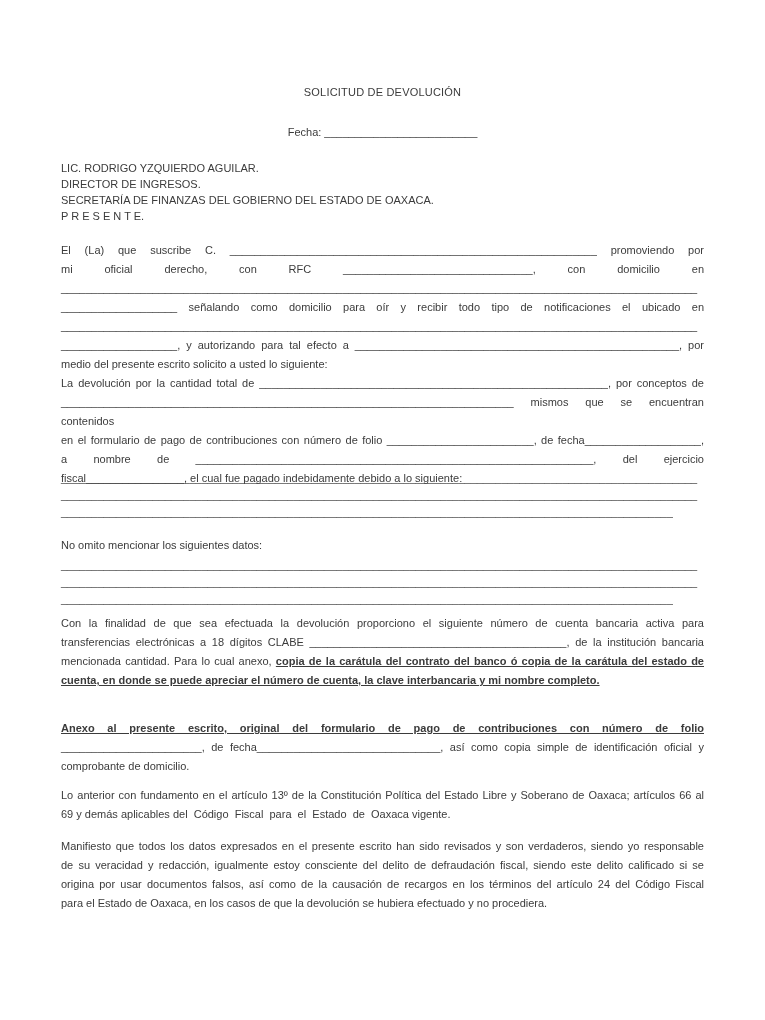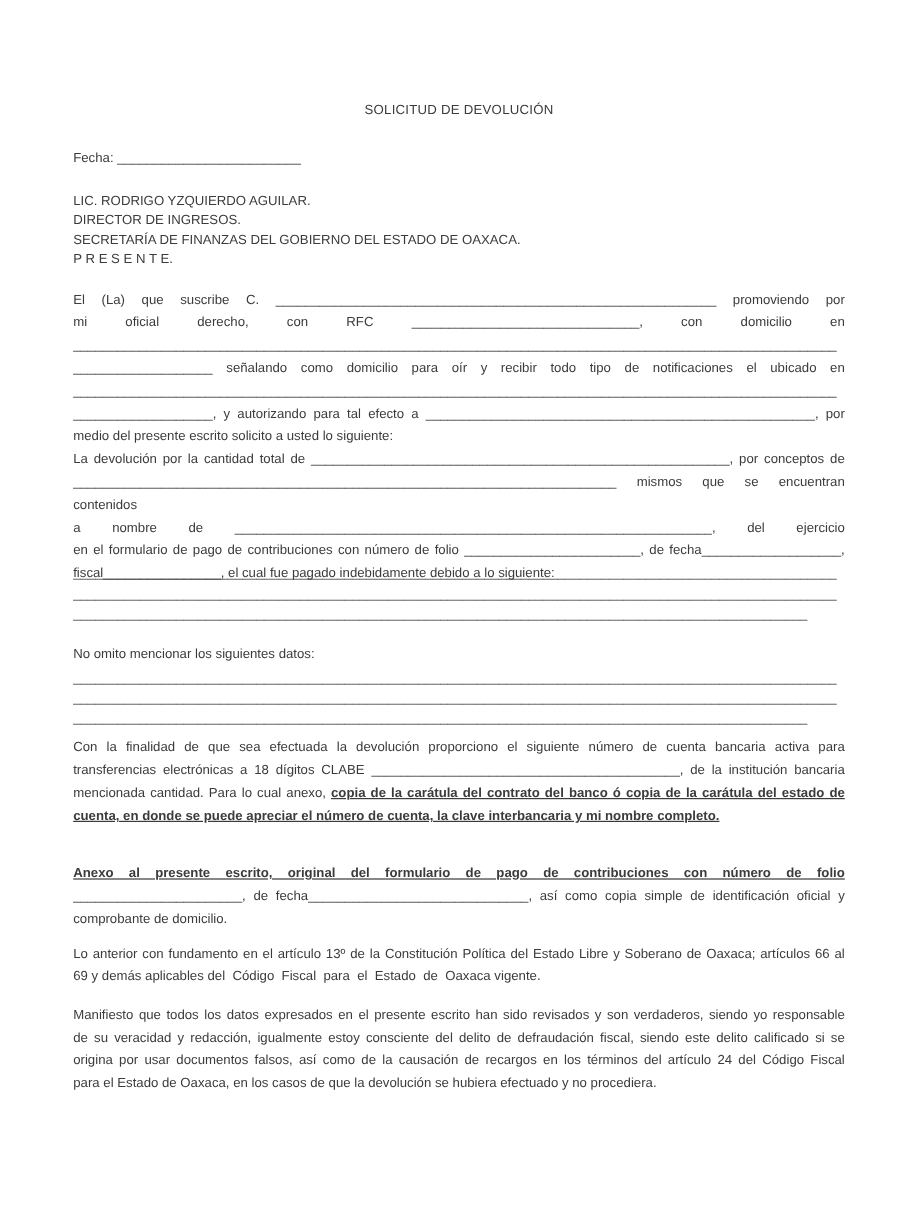--- a/index.html
+++ b/index.html
@@ -8,21 +8,21 @@
     width: 765px;
     height: 1020px;
     background: #ffffff;
     font-family: "Liberation Sans", sans-serif;
     font-size: 11px;
     color: #3b3b3b;
     overflow: hidden;
   }
   .blk { position: absolute; left: 61px; width: 643px; line-height: 19px; }
   .title { left: 0; width: 765px; text-align: center; letter-spacing: 0.2px; }
-  .fecha { text-align: left; }
+  .fecha { text-align: center; }
   .recipient { line-height: 16px; }
   .j { text-align: justify; text-align-last: justify; }
   .last { text-align: right; text-align-last: left; }
   .blanks { line-height: 17px; color: #4a4a4a; }
   .bu { font-weight: bold; text-decoration: underline; margin-top: 32px; }
   .pre { white-space: pre-wrap; }
 </style>
 </head>
 <body>
 
@@ -45,22 +45,22 @@
     <div class="j">________________________________________________________________________________________________________</div>
     <div class="j">___________________ señalando como domicilio para oír y recibir todo tipo de notificaciones el ubicado en</div>
     <div class="j">________________________________________________________________________________________________________</div>
     <div class="j">___________________, y autorizando para tal efecto a _____________________________________________________, por</div>
     <div class="last">medio del presente escrito solicito a usted lo siguiente:</div>
   </div>
 
   <div class="blk" style="top:374px">
     <div class="j">La devolución por la cantidad total de _________________________________________________________, por conceptos de</div>
     <div class="j">__________________________________________________________________________ mismos que se encuentran contenidos</div>
+    <div class="j">en el formulario de pago de contribuciones con número de folio ________________________, de fecha___________________,</div>
     <div class="j">a nombre de _________________________________________________________________, del ejercicio</div>
-    <div class="j">en el formulario de pago de contribuciones con número de folio ________________________, de fecha___________________,</div>
     <div class="last">fiscal________________, el cual fue pagado indebidamente debido a lo siguiente:</div>
   </div>
 
   <div class="blk blanks" style="top:470px">
     <div>________________________________________________________________________________________________________</div>
     <div>________________________________________________________________________________________________________</div>
     <div>____________________________________________________________________________________________________</div>
   </div>
 
   <div class="blk" style="top:536px">No omito mencionar los siguientes datos:</div>

